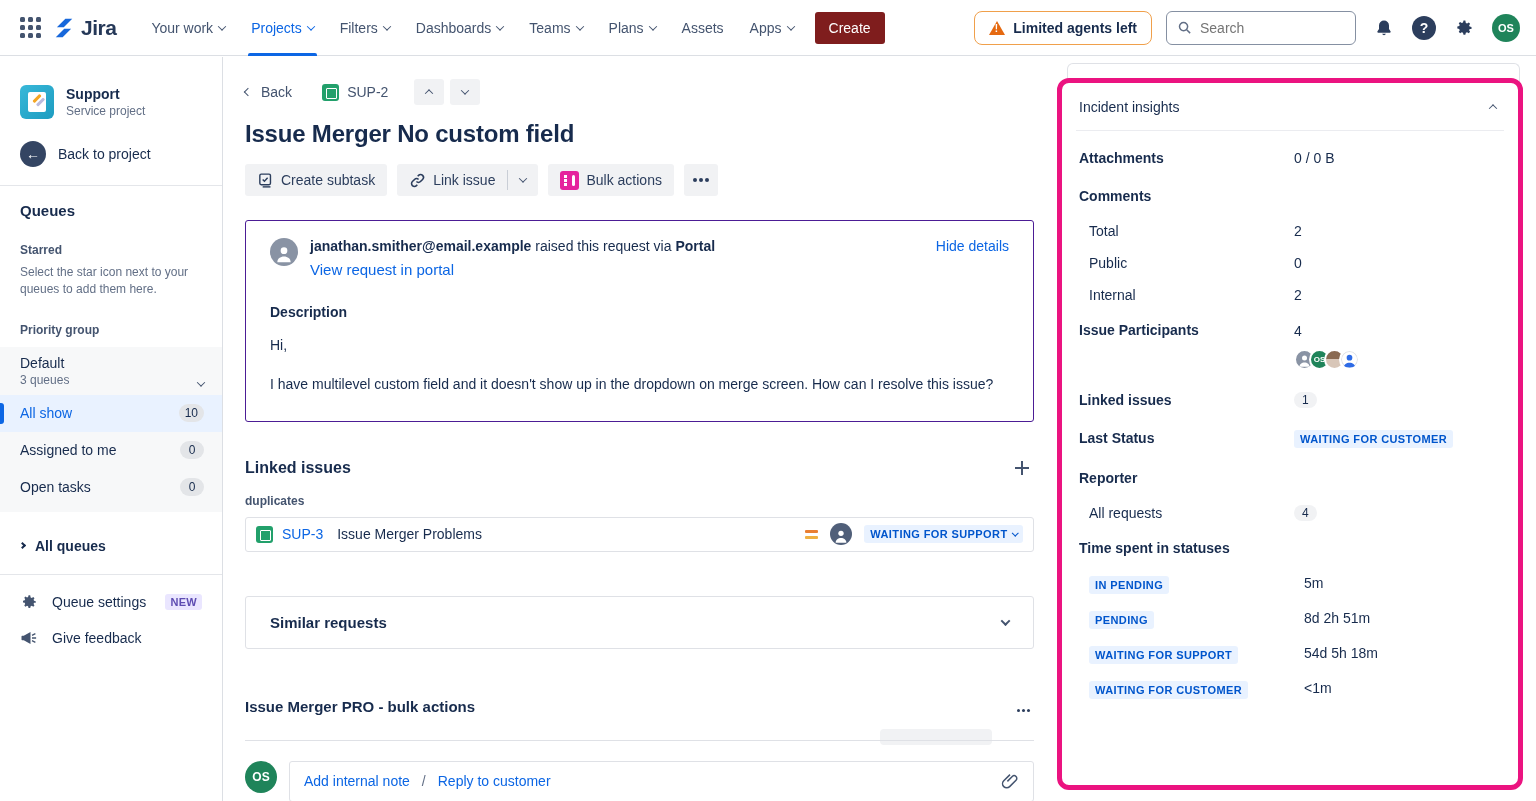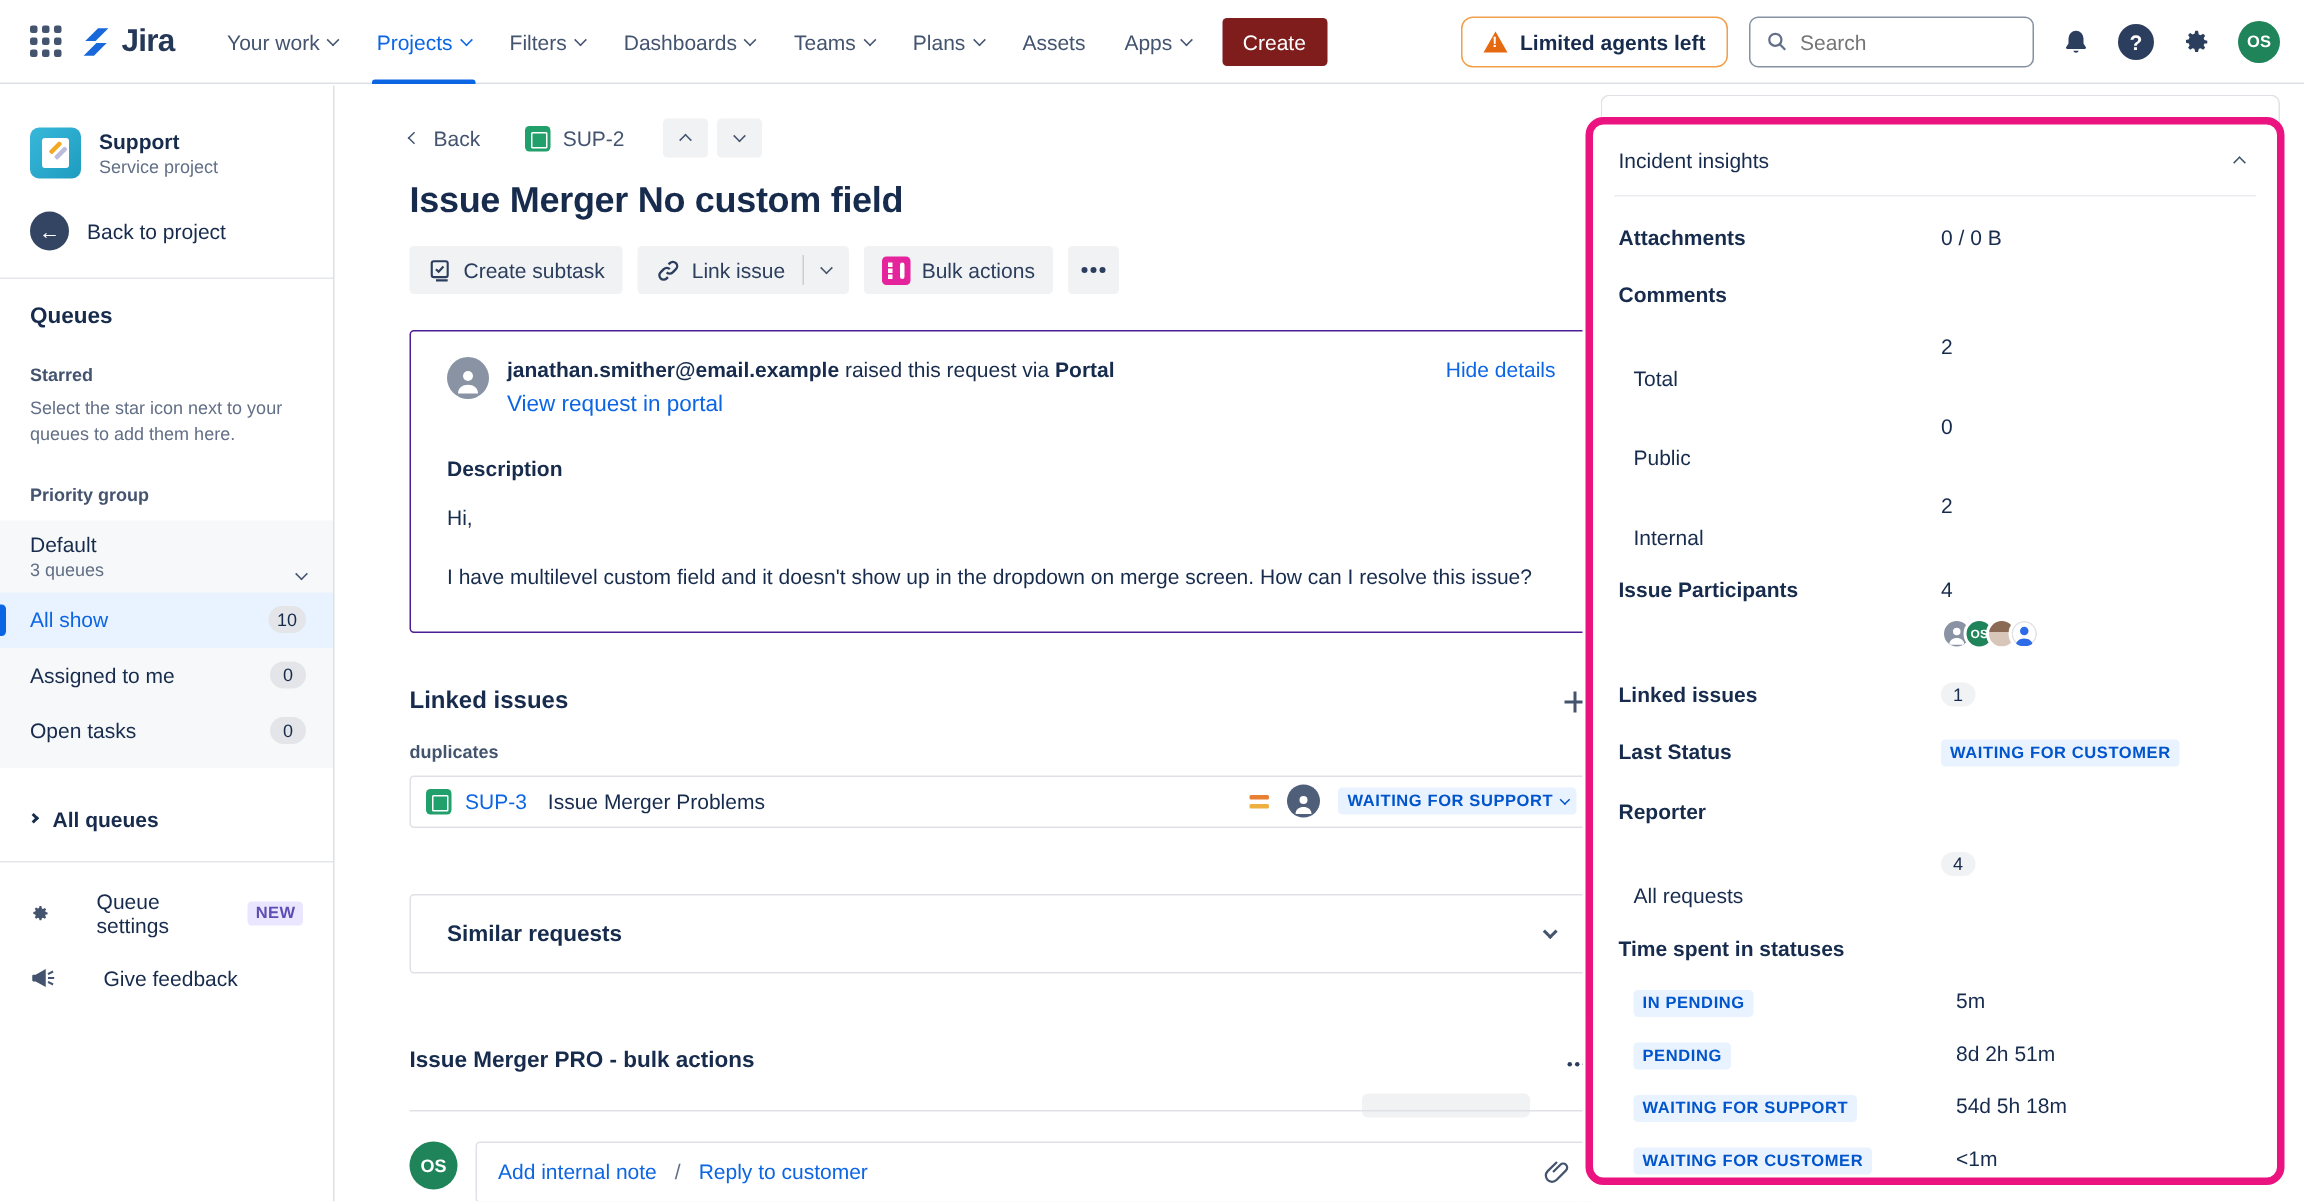--- a/index.html
+++ b/index.html
@@ -51,26 +51,26 @@
   .queue-group { background:#F7F8F9; margin-top:10px; padding-bottom:6px; }
   .def-row { display:flex; align-items:flex-end; justify-content:space-between; padding:8px 18px 8px 20px; cursor:pointer; }
   .def-name { font-size:14px; color:#172B4D; }
   .def-sub { font-size:12px; color:#626F86; margin-top:2px; }
   .q-row { position:relative; display:flex; align-items:center; justify-content:space-between; height:37px; padding:0 18px 0 20px; font-size:14px; color:#172B4D; cursor:pointer; }
   .q-row.sel { background:#E9F2FF; color:#0C66E4; font-weight:500; }
   .q-row.sel::before { content:""; position:absolute; left:0; top:8px; bottom:8px; width:4px; background:#0C66E4; border-radius:0 3px 3px 0; }
   .q-count { background:#E3E5E8; border-radius:10px; min-width:24px; height:18px; font-size:12px; color:#172B4D; font-weight:400; display:flex; align-items:center; justify-content:center; padding:0 6px; }
   .allq { display:flex; align-items:center; gap:10px; padding:26px 20px 0 20px; font-size:14px; font-weight:700; color:#172B4D; cursor:pointer; }
   .side-div2 { height:1px; background:#E4E6EA; margin:20px 0 0 0; }
-  .side-link { display:flex; align-items:center; gap:31px; padding:18px 20px 0 20px; font-size:14px; color:#172B4D; cursor:pointer; }
+  .side-link { display:flex; align-items:center; gap:14px; padding:18px 20px 0 20px; font-size:14px; color:#172B4D; cursor:pointer; }
   .side-link svg { color:#44546F; }
   .new-badge { margin-left:auto; background:#EAE6FF; color:#5E4DB2; font-size:11px; font-weight:700; border-radius:3px; padding:2px 5px; letter-spacing:0.3px; }
 
   
-  .main { position:absolute; top:57px; left:224px; width:831px; bottom:0; background:#fff; padding:0 21px; overflow:hidden;margin-left:28px; }
+  .main { position:absolute; top:57px; left:224px; width:831px; bottom:0; background:#fff; padding:0 21px; overflow:hidden; }
   .crumb-row { display:flex; align-items:center; margin-top:22px; }
   .back-link { display:flex; align-items:center; gap:10px; font-size:14px; color:#44546F; cursor:pointer; }
   .key-chip { display:flex; align-items:center; gap:8px; margin-left:30px; cursor:pointer; }
   .tick-green { width:17px; height:17px; border-radius:3px; background:#22A06B; position:relative; flex:none; }
   .tick-green::after { content:""; position:absolute; left:4px; top:4px; width:9px; height:9px; border:1.6px solid #fff; border-radius:1px; }
   .key-label { font-size:14px; color:#44546F; }
   .updown { display:flex; gap:6px; margin-left:26px; }
   .ud-btn { width:30px; height:26px; background:#F1F2F4; border-radius:3px; display:flex; align-items:center; justify-content:center; color:#44546F; cursor:pointer; }
   .page-title { font-size:24px; font-weight:600; color:#172B4D; margin-top:15px; letter-spacing:-0.2px; }
   .actions { display:flex; align-items:center; gap:10px; margin-top:16px; }
@@ -137,21 +137,21 @@
   .card-sliver { position:absolute; top:6px; left:12px; right:16px; height:26px; border:1px solid #DFE1E6; border-bottom:none; border-radius:6px 6px 0 0; background:#fff; }
   .pink-panel { position:absolute; top:21px; left:2px; width:466px; height:712px; background:#fff; border:5px solid #EB1380; border-radius:12px; overflow:hidden; }
   .ins-head { display:flex; align-items:center; justify-content:space-between; height:47px; padding:0 22px 0 17px; }
   .ins-title { font-size:14px; color:#172B4D; }
   .ins-head .chev { color:#44546F; }
   .ins-div { height:1px; background:#EBECF0; margin:0 14px; }
   .ins-body { padding:8px 0 0 0; }
   .ins-row { display:flex; align-items:flex-start; padding:11px 20px 11px 17px; }
   .ins-row.sub { padding:8px 20px 8px 27px; }
   .ins-label { width:215px; font-size:14px; font-weight:700; color:#172B4D; flex:none; }
-  .ins-row.sub .ins-label { font-weight:400; width:205px;margin-top:21px; }
+  .ins-row.sub .ins-label { font-weight:400; width:205px; }
   .ins-value { font-size:14px; color:#172B4D; }
   .pill { background:#F1F2F4; border-radius:10px; padding:1px 8px; font-size:12px; }
   .ins-row .lozenge { margin-left:0; }
   .stat-label { width:215px; flex:none; }
   .avatars { display:flex; margin-top:9px; }
   .av { width:21px; height:21px; border-radius:50%; border:2px solid #fff; margin-left:-6px; display:flex; align-items:center; justify-content:center; overflow:hidden; font-size:8px; font-weight:700; color:#fff; }
   .av:first-child { margin-left:0; }
   .av.gray { background:#8993A4; } .av.gray svg { width:15px; height:15px; fill:#fff; margin-top:2px; }
   .av.green { background:#1F845A; }
   .av.photo { background:linear-gradient(180deg,#8a6a52 0 45%, #d8c6b8 45%); }

